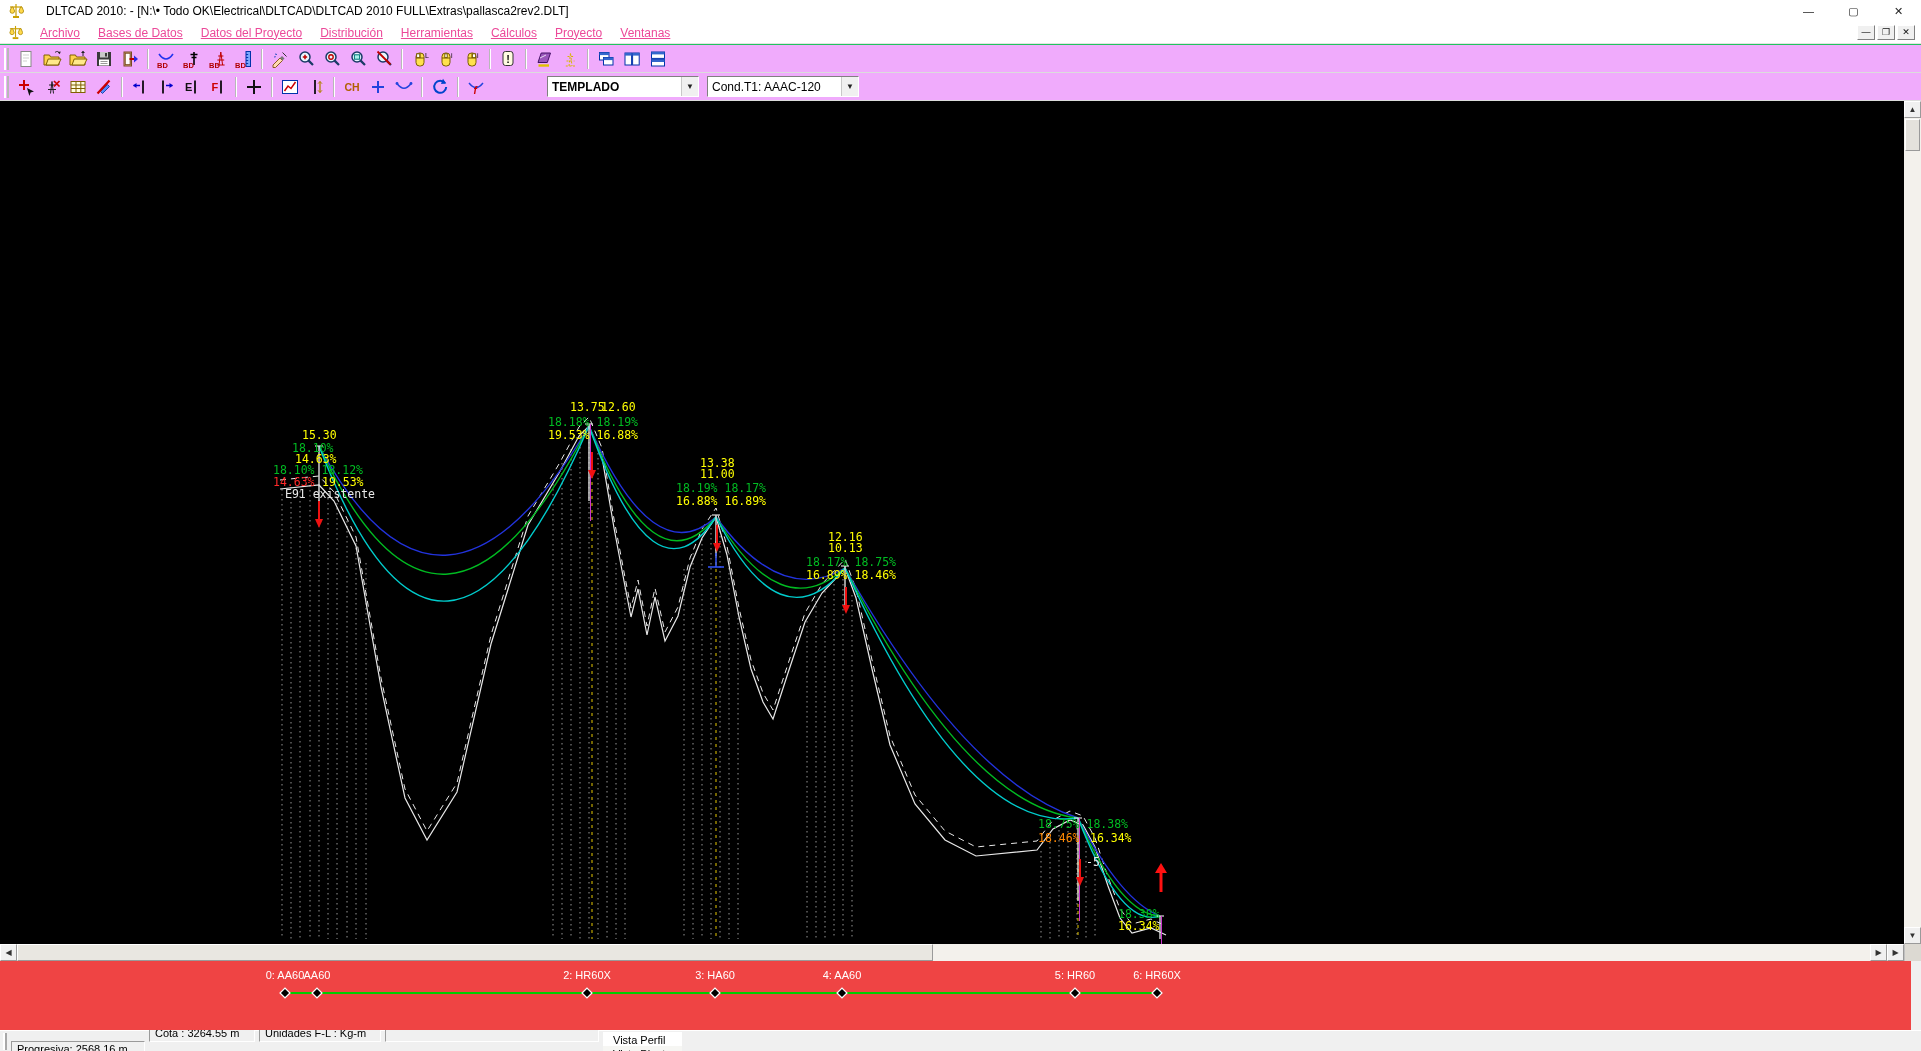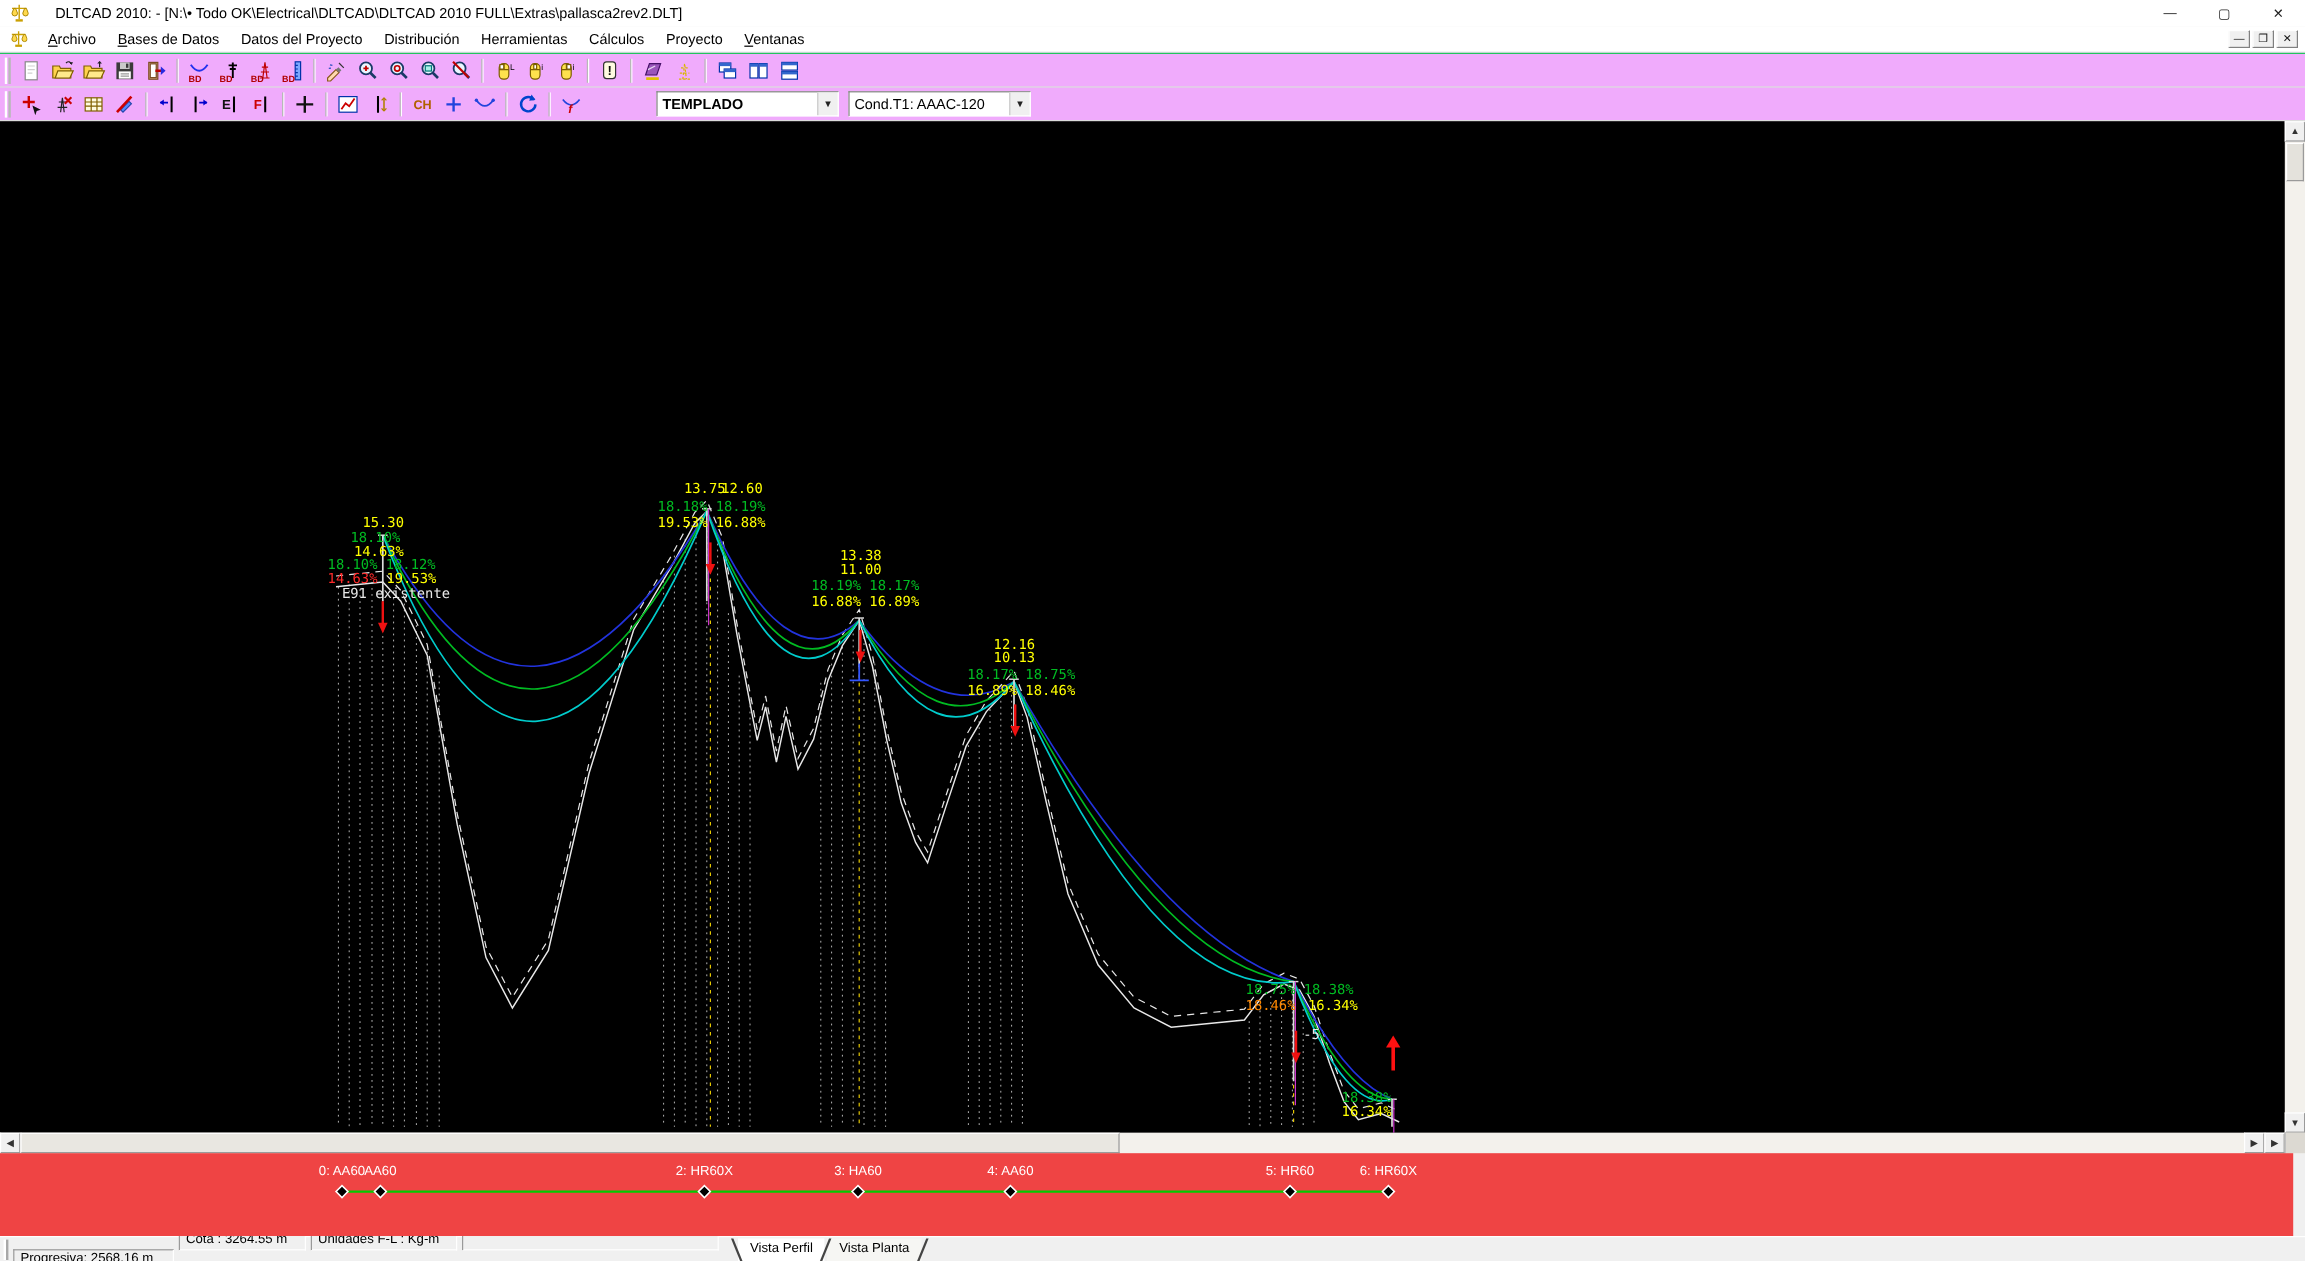--- a/index.html
+++ b/index.html
@@ -4,21 +4,21 @@
 <style>
   * { margin:0; padding:0; box-sizing:border-box; }
   html,body { width:1921px; height:1051px; overflow:hidden; font-family:"Liberation Sans",sans-serif; background:#f0f0f0; }
   .titlebar { height:22px; background:#ffffff; display:flex; align-items:center; font-size:12px; color:#000;gap:16px; }
   .titlebar .app-icon { width:16px; height:16px; margin:0 6px 0 8px; }
   .title-text { flex:1; white-space:nowrap; overflow:hidden; }
   .win-controls { display:flex; height:100%; }
   .win-btn { width:45px; height:100%; display:flex; align-items:center; justify-content:center; font-size:11px; color:#222; }
   .menubar { height:22px; background:#ffffff; display:flex; align-items:center; font-size:12px; border-bottom:1px solid #e3e3e3; }
   .menubar .app-icon { width:15px; height:15px; margin:0 8px 0 8px; }
-  .menu-item { padding:2px 9px; color:#000000; }
+  .menu-item { padding:2px 9px; color:#ec4899;text-decoration:underline; }
   .menu-item u { text-decoration:underline; }
   .mdi-controls { margin-left:auto; display:flex; gap:2px; padding-right:6px; }
   .mdi-btn { width:18px; height:15px; background:#f0f0f0; border:1px solid; border-color:#fff #808080 #808080 #fff; font-size:9px; line-height:13px; text-align:center; color:#111; }
   .toolbars { background:#f0abfc; border-top:1px solid #22c55e; }
   .tb-row { height:28px; display:flex; align-items:center; border-bottom:1px solid #dcdcdc; padding-left:2px; }
   .tb-grip { width:5px; height:22px; border-left:2px solid #fff; border-right:2px solid #b8b8b8; margin:0 4px 0 2px; }
   .tb-btn { width:26px; height:24px; display:flex; align-items:center; justify-content:center; border:1px solid transparent; }
   .tb-btn svg { width:20px; height:20px; }
   .tb-div { width:2px; height:20px; border-left:1px solid #b8b8b8; border-right:1px solid #fff; margin:0 4px; }
   .combo { display:flex; height:21px; border:1px solid; border-color:#808080 #fff #fff #808080; background:#fff; width:152px; align-items:center; font-size:12px; }
@@ -31,21 +31,21 @@
   .vthumb { width:15px; height:32px; margin:1px; background:#e4e2dc; border:1px solid; border-color:#fff #9a9a9a #9a9a9a #fff; }
   .vtrack-fill { flex:1; }
   .hscroll { position:relative; width:1921px; height:17px; background:#f3f1ec; }
   .hthumb { position:absolute; left:17px; top:0; width:916px; height:17px; background:#e9e7e1; border:1px solid; border-color:#fff #9a9a9a #9a9a9a #fff; }
   .hscroll .scroll-arrow { position:absolute; top:0; }
   .hcorner { position:absolute; right:0; top:0; width:17px; height:17px; background:#dcd9d2; border-left:1px solid #c0c0c0; }
   .bottom-strip { position:relative; width:1911px; height:69px; background:#ef4444; }
   .statusbar { height:21px; background:#f0f0f0; border-top:1px solid #fff; display:flex; align-items:center; font-size:11px; color:#000; }
   .status-grip { width:4px; height:17px; border-left:2px solid #fff; border-right:2px solid #a8a8a8; margin:0 4px 0 3px; }
   .status-panel { height:17px; border:1px solid; border-color:#9a9a9a #fff #fff #9a9a9a; padding:1px 5px; margin-right:4px; white-space:nowrap; background:#f0f0f0; }
-  .tab-strip { display:flex; align-items:stretch; height:19px; margin-left:10px; background:#f0f0f0; }
+  .tab-strip { display:flex; align-items:stretch; height:19px; background:#f0f0f0;flex-direction:column; }
   .tab-sep { width:2px; background:#444; }
   .sep-back { transform:skewX(22deg); }
   .sep-fwd { transform:skewX(-22deg); }
   .sheet-tab { padding:2px 10px 0 10px; font-size:11px; background:#f6f6f3; color:#000; }
   .sheet-tab.active { background:#ffffff; }
 </style>
 </head>
 <body>
 
 <div class="titlebar">

